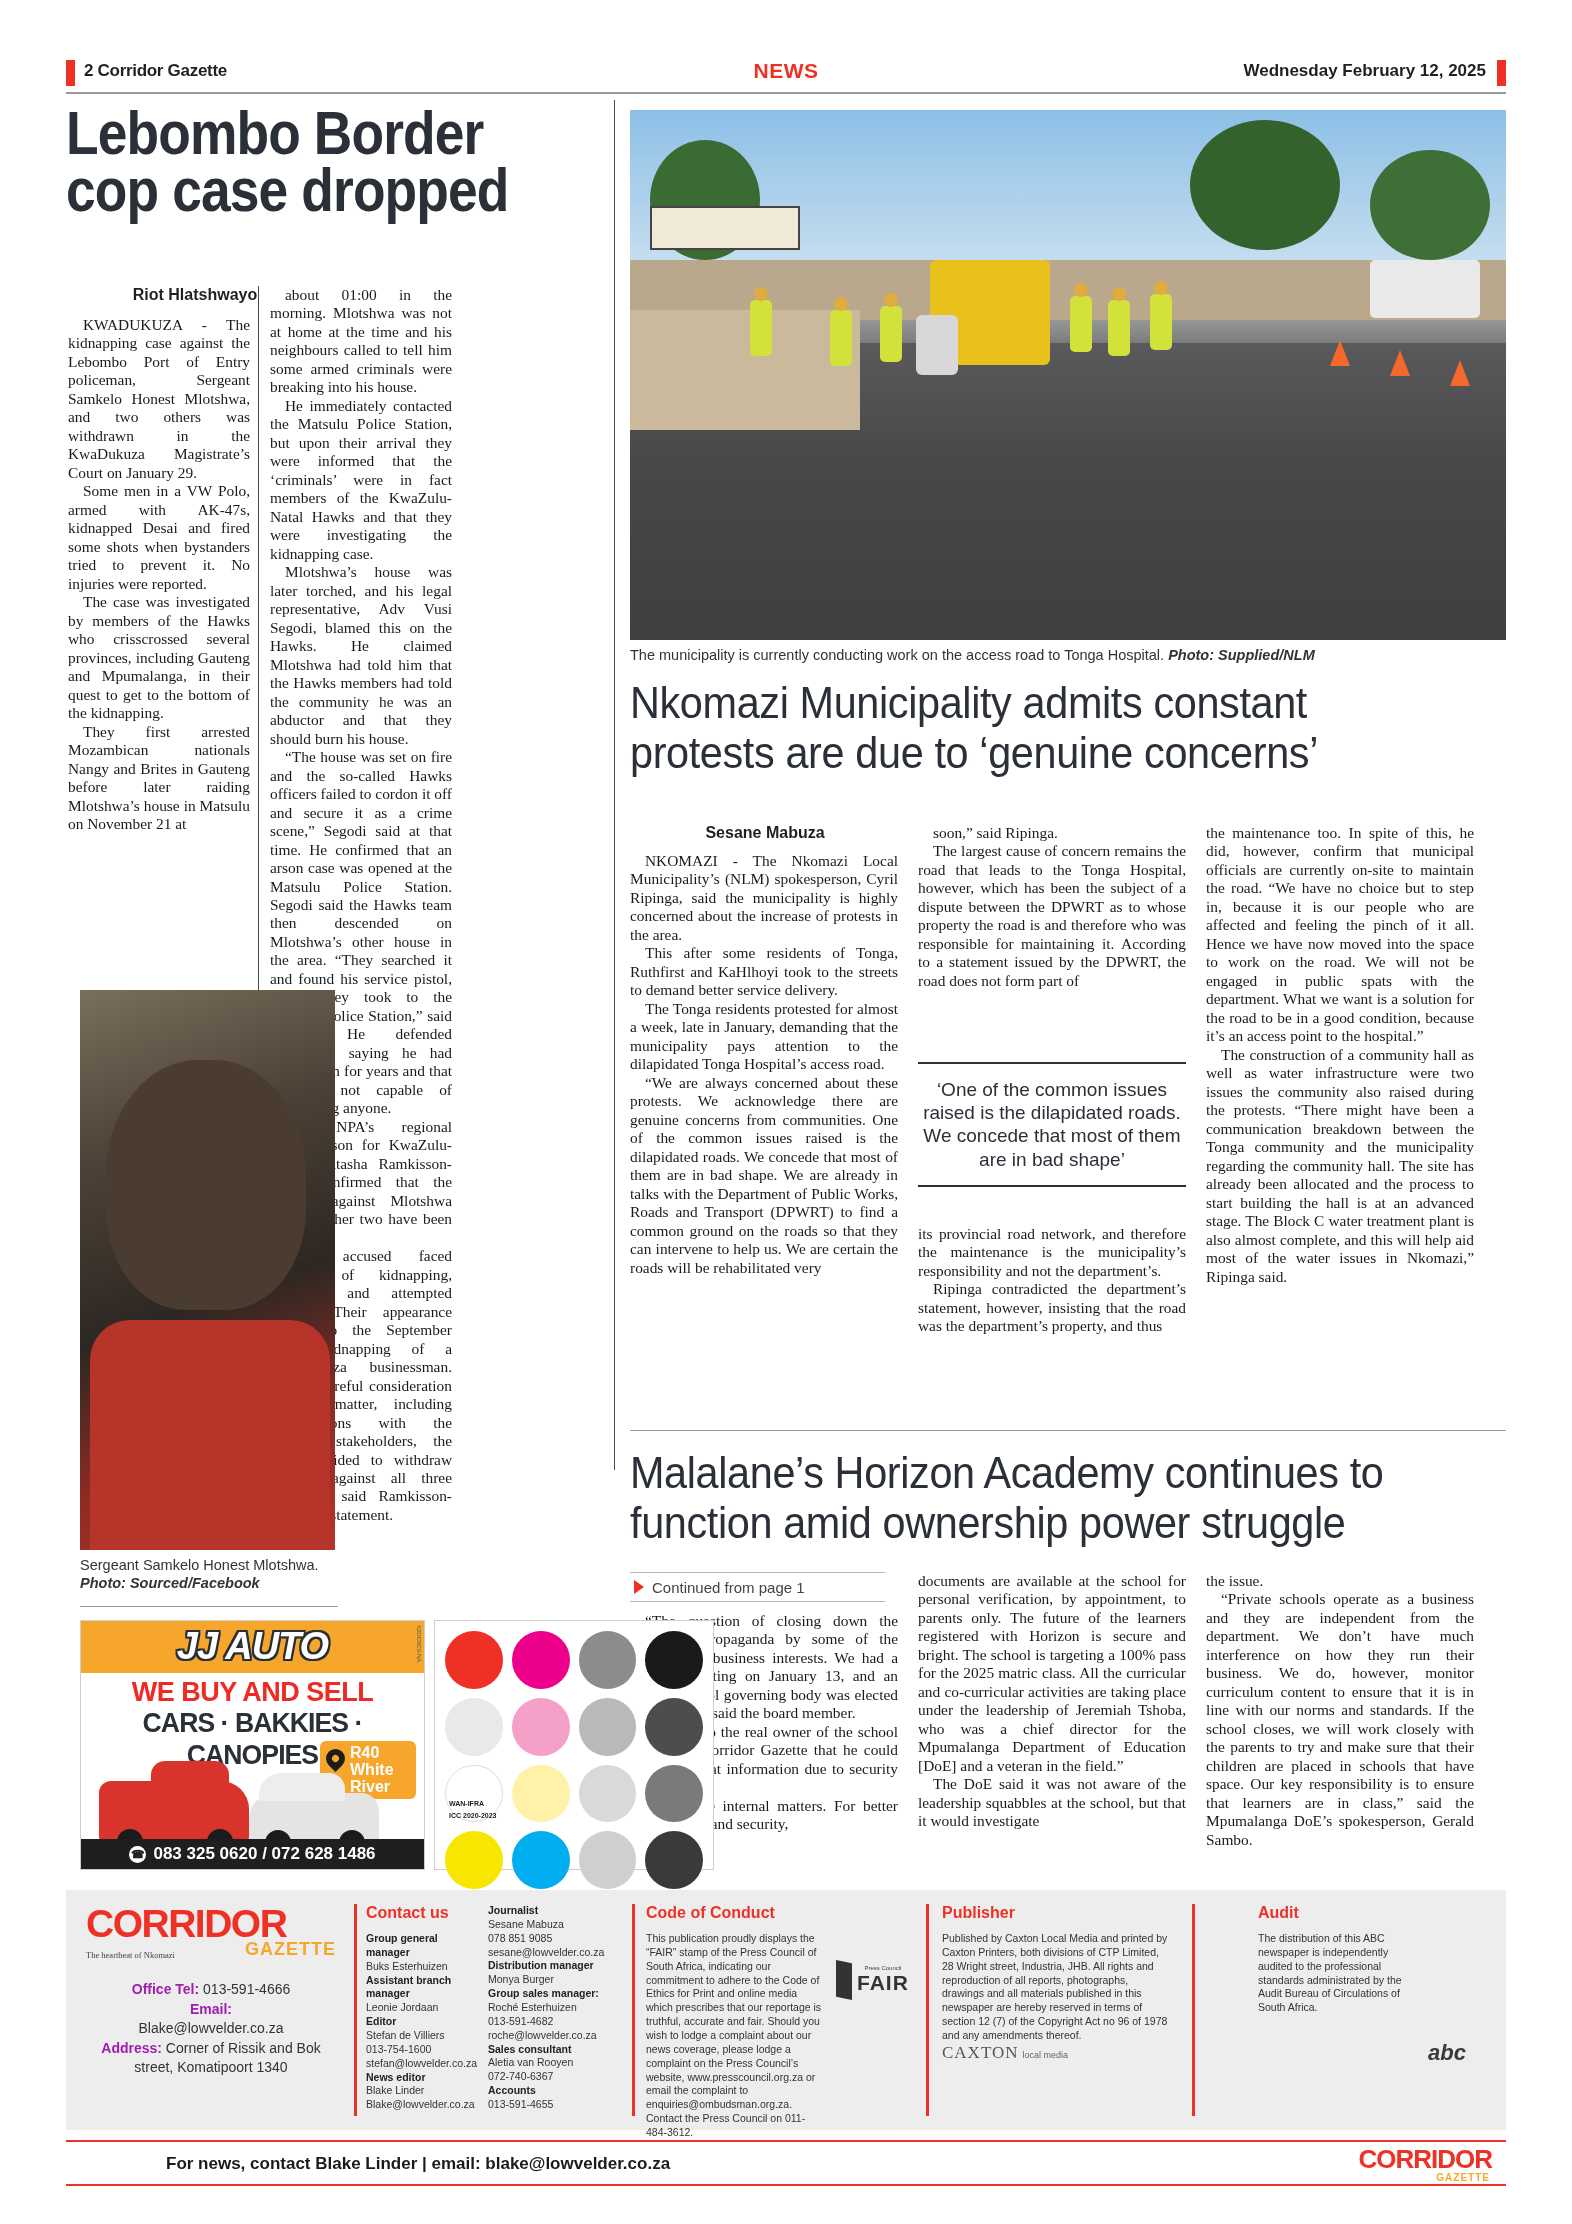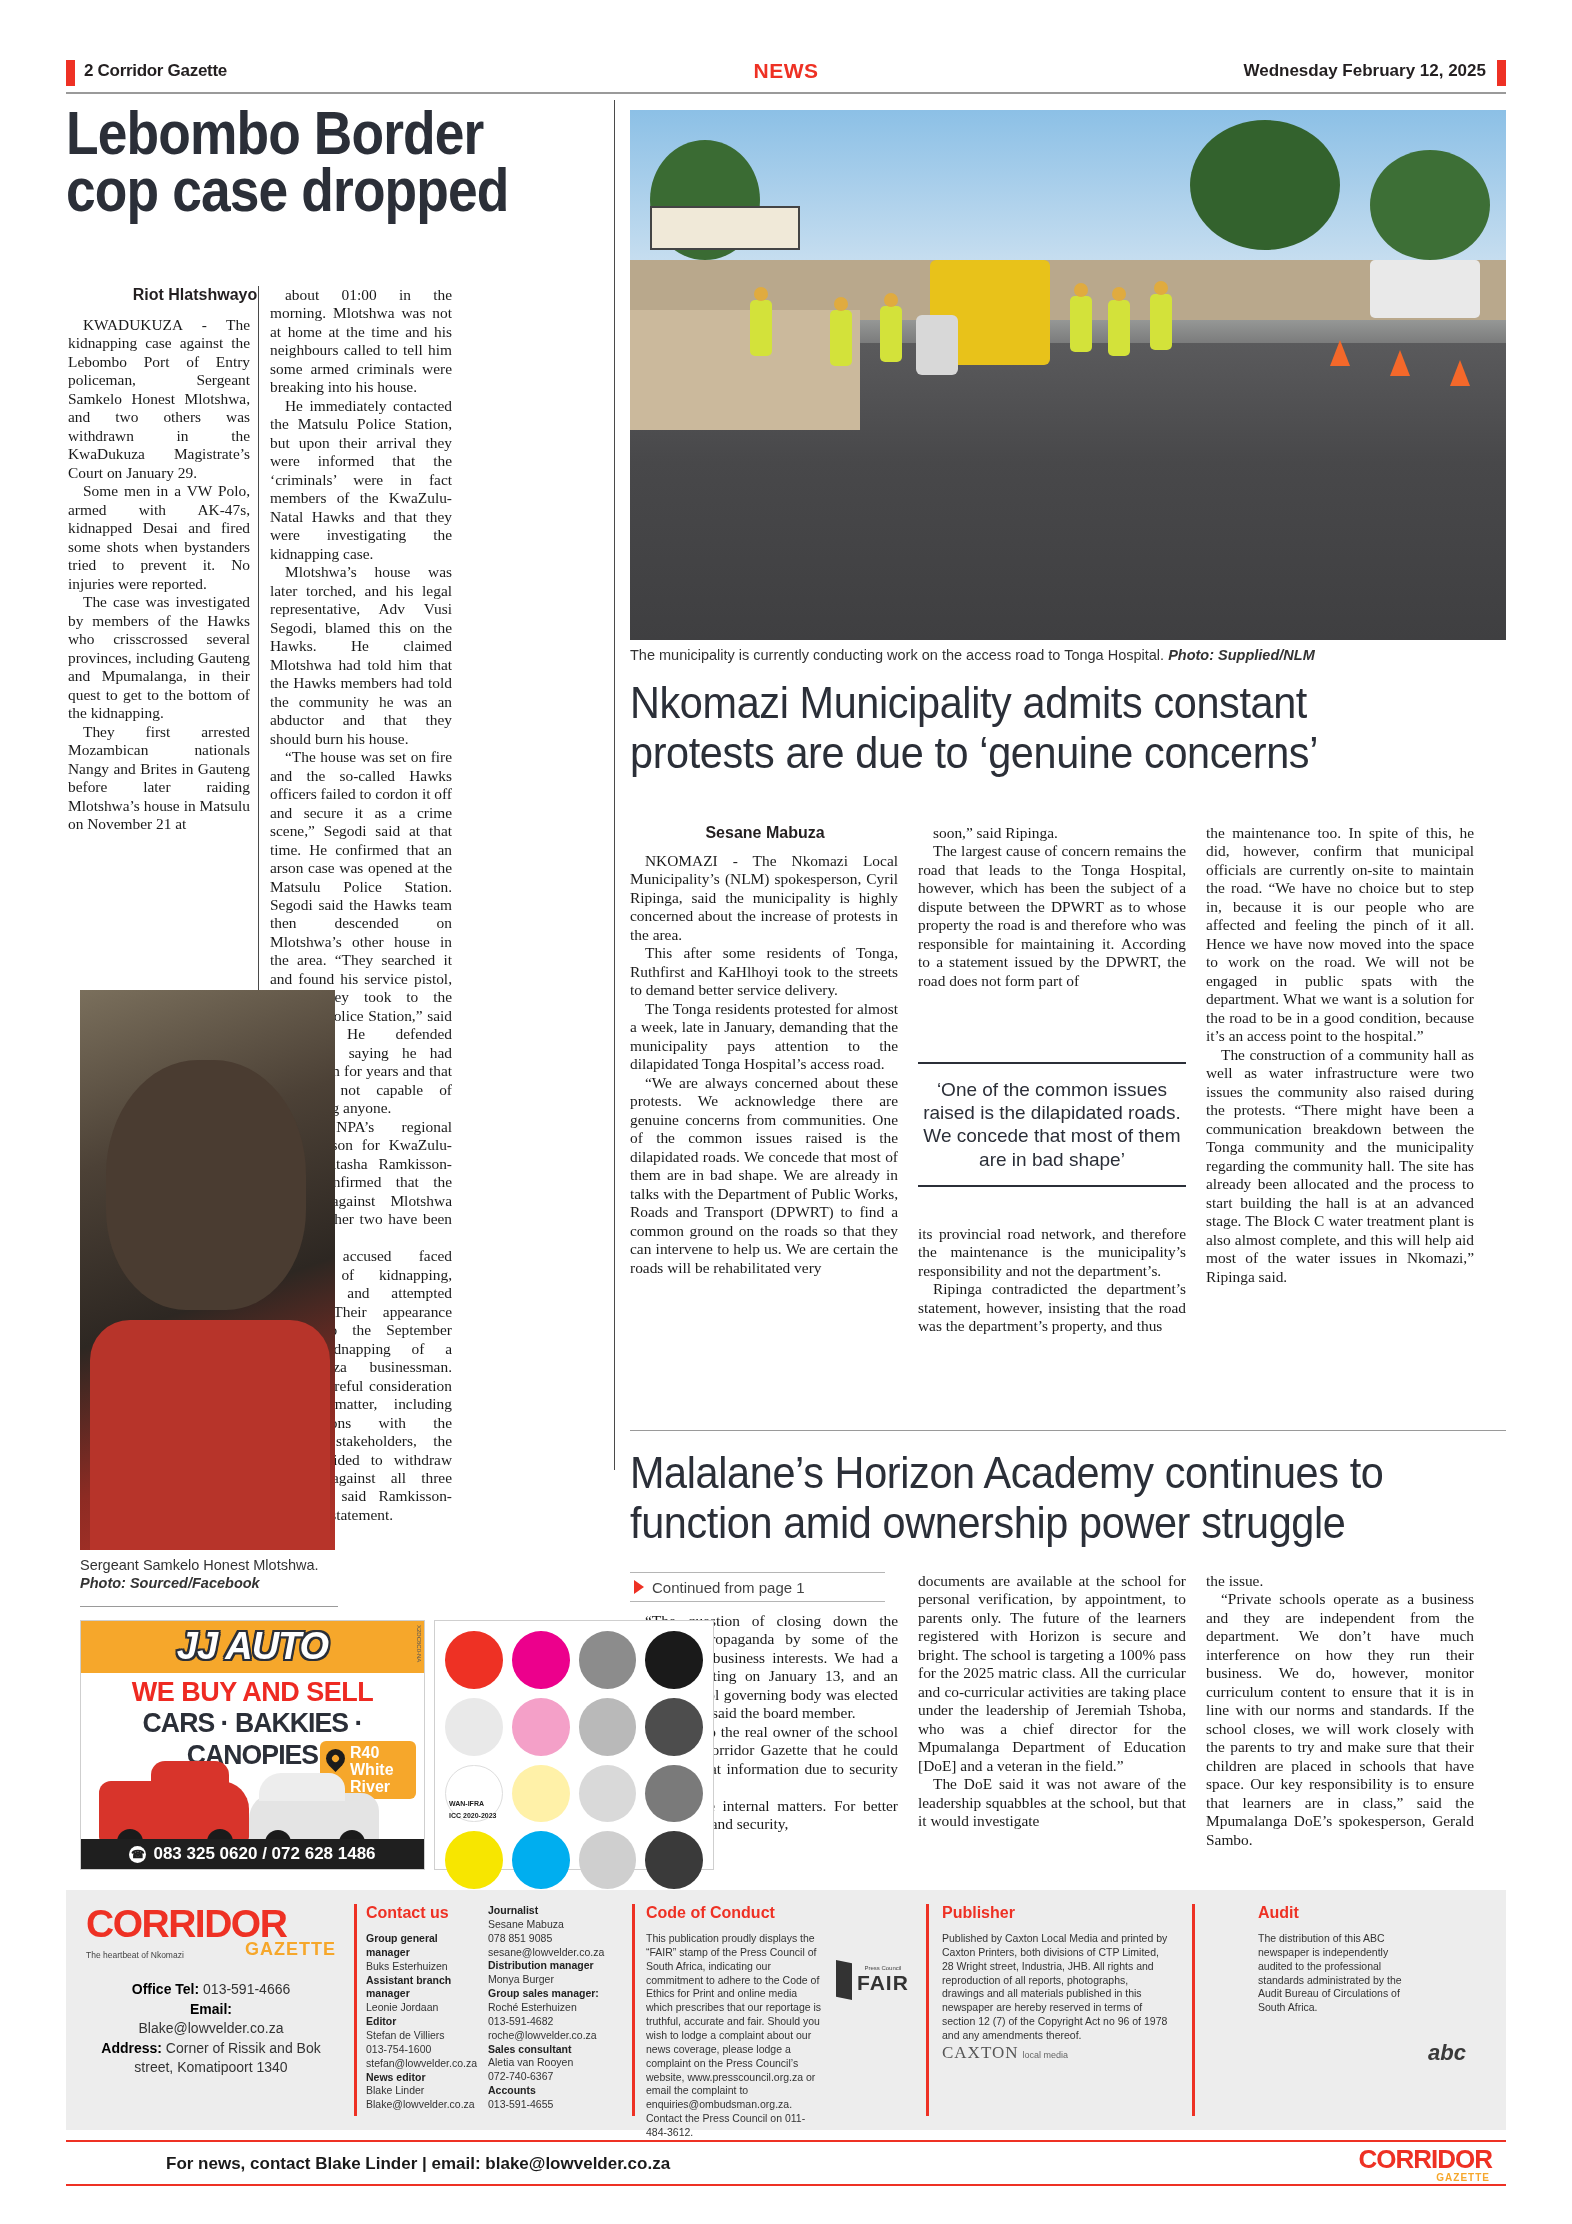--- a/index.html
+++ b/index.html
@@ -214,24 +214,24 @@
   }
   .fbody b { color:#222; }
   .logo-corridor {
     font-family:"Liberation Sans", sans-serif; font-weight:bold;
     font-size:39px; color:#ee3124; letter-spacing:-1.5px; line-height:1;
   }
   .logo-gaz {
     font-family:"Liberation Sans", sans-serif; font-weight:bold;
     font-size:18px; color:#f6a72b; letter-spacing:1px; text-align:right;
   }
-  .logo-tag { font-family:Liberation Sans, sans-serif; font-size:8.5px; color:#444; }
+  .logo-tag { font-family:Liberation Serif, serif; font-size:8.5px; color:#444; }
   .fc-contact { font-family:"Liberation Sans", sans-serif; font-size:14px;
                 line-height:1.4; color:#333; text-align:center; }
-  .fc-contact b { color:#000000; }
+  .fc-contact b { color:#a21caf; }
 
   
   .fair {
     position:absolute; display:flex; align-items:center; gap:5px;
   }
   .fair-col { width:16px; height:40px; background:#333;
               clip-path:polygon(0 0,100% 8%,100% 100%,0 92%); }
   .fair-txt { font-family:"Liberation Sans", sans-serif; font-weight:bold;
               font-size:21px; color:#333; letter-spacing:1px; }
   .fair-sm { font-family:"Liberation Sans", sans-serif; font-size:6px;

